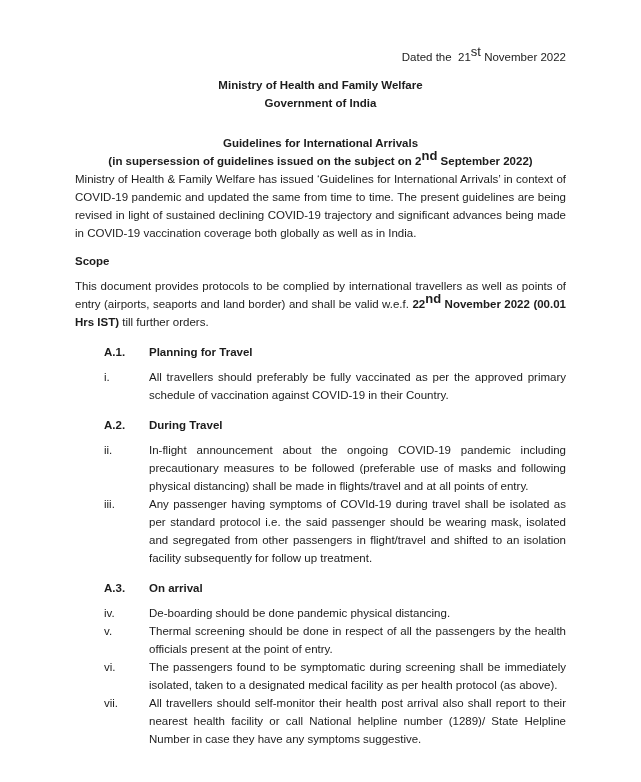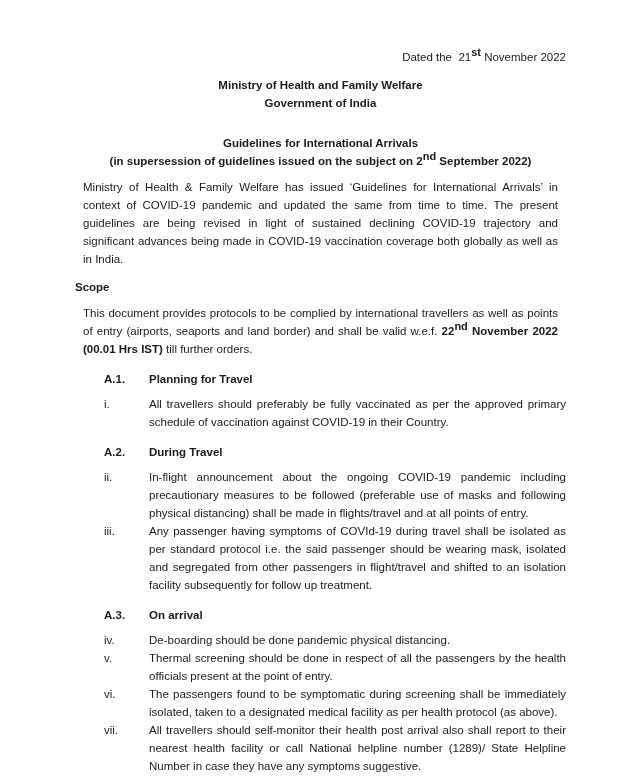--- a/index.html
+++ b/index.html
@@ -14,44 +14,43 @@
     box-sizing: border-box;
     background: #ffffff;
     padding: 48px 75px 0 75px;
     font-family: "Liberation Sans", "DejaVu Sans", sans-serif;
     font-size: 11.5px;
     line-height: 18px;
     color: #1c1c1c;
     overflow: hidden;
   }
   sup {
-    font-size: 11px;
+    font-size: 13px;
     line-height: 0;
     vertical-align: super;
-    font-weight: bold;
   }
   .dated {
     text-align: right;
     margin-bottom: 10px;
     white-space: nowrap;
   }
   .center-bold {
     text-align: center;
     font-weight: bold;
   }
   .title-block {
     margin-top: 22px;
   }
   .sec-heading {
     font-weight: bold;
     margin: 10px 0 7px 0;
   }
   .para {
     text-align: justify;
-    margin: 8px;
+    margin: 0;
   }
   .hang {
     display: flex;
     align-items: flex-start;
   }
   .hang .num {
     flex: 0 0 45px;
     width: 45px;
     margin-left: 29px;
   }

